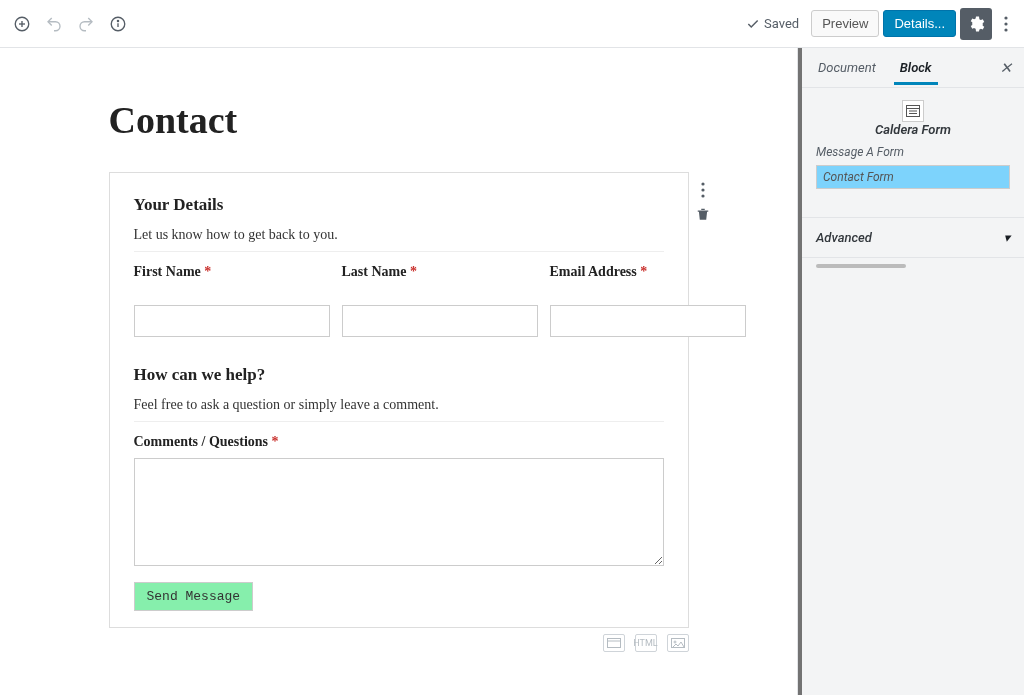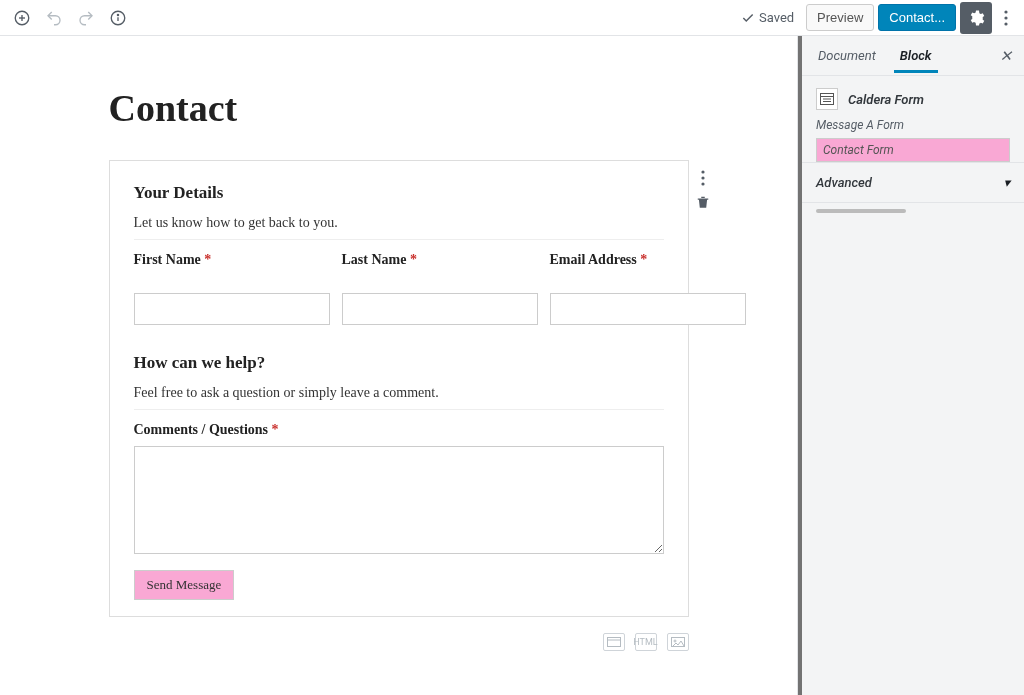--- a/index.html
+++ b/index.html
@@ -1,19 +1,19 @@
 <!DOCTYPE html>
 <html><head>
 <meta charset="utf-8">
 <style>
   * { box-sizing: border-box; margin: 0; padding: 0; }
   body { font-family: -apple-system, BlinkMacSystemFont, "Segoe UI", Roboto, sans-serif; font-size: 13px; color: #32373c; background: #fff; width: 1024px; height: 695px; overflow: hidden; }
 
   
-  .topbar { display: flex; align-items: center; justify-content: space-between; height: 36px; border-bottom: 1px solid #e2e4e7; padding: 0 8px; }
+  .topbar { display: flex; align-items: center; justify-content: space-between; height: 48px; border-bottom: 1px solid #e2e4e7; padding: 0 8px; }
   .topbar-left, .topbar-right { display: flex; align-items: center; gap: 4px; }
   .icon-btn { width: 28px; height: 28px; display: flex; align-items: center; justify-content: center; cursor: pointer; color: #555d66; border-radius: 3px; }
 
   .saved { display: flex; align-items: center; gap: 4px; color: #555d66; font-size: 13px; margin-right: 8px; }
   .btn { border: 1px solid #ccc; background: #f9f9f9; color: #555; padding: 5px 10px; font-size: 13px; border-radius: 3px; cursor: pointer; }
   .btn-primary { background: #0085ba; border-color: #0073aa; color: #fff; font-weight: 500; }
   .settings-btn { background: #555d66; width: 32px; height: 32px; border-radius: 3px; display: flex; align-items: center; justify-content: center; cursor: pointer; color: #fff; }
   .more-btn { color: #555d66; cursor: pointer; width: 20px; display: flex; align-items: center; justify-content: center; }
 
   
@@ -33,38 +33,38 @@
   .section-desc { font-size: 14px; color: #333; padding-bottom: 8px; margin-bottom: 12px; border-bottom: 1px solid #eee; }
 
   .form-row { display: flex; gap: 12px; margin-bottom: 28px; }
   .form-col { flex: 1; display: flex; flex-direction: column; gap: 20px; }
   .field-label { font-size: 14px; font-weight: 700; margin-bottom: 5px; color: #222; }
   .req { color: #c9302c; }
   .text-input { border: 1px solid #ccc; height: 32px; padding: 4px 8px; font-size: 14px; font-family: inherit; }
 
   .textarea-input { border: 1px solid #ccc; width: 100%; height: 108px; padding: 6px 8px; font-size: 14px; font-family: inherit; resize: both; margin-bottom: 12px; }
 
-  .submit-btn { font-family: Liberation Serif, serif; font-size: 13px; padding: 6px 12px; border: 1px solid #ccc; background: #f9a8d4; cursor: pointer; color: #333; }
-
-  .block-footer-tools { display: flex; justify-content: flex-end; gap: 10px; margin-top: 16px; color: #b5bcc2; align-items: flex-end; }
+  .submit-btn { font-family: Liberation Mono, monospace; font-size: 13px; padding: 6px 12px; border: 1px solid #ccc; background: #86efac; cursor: pointer; color: #333; }
+
+  .block-footer-tools { display: flex; justify-content: flex-end; gap: 10px; margin-top: 6px; color: #b5bcc2; align-items: flex-end; }
   .block-footer-tools .tool { width: 22px; height: 18px; border: 1px solid #cfd4d9; display:flex; align-items:center; justify-content:center; border-radius: 2px; font-size: 9px; cursor: pointer; }
 
   
   .sidebar { width: 226px; background: #f3f4f5; border-left: 4px solid #737373; display: flex; flex-direction: column; font-size: 13px; font-style: italic; }
   .sidebar-tabs { display: flex; align-items: center; border-bottom: 1px solid #e2e4e7; height: 40px; padding: 0 4px; }
   .sidebar-tab { padding: 9px 12px; color: #555d66; cursor: pointer; position: relative; }
   .sidebar-tab.active { font-weight: 600; color: #191e23; }
   .sidebar-tab.active::after { content: ""; position: absolute; left: 6px; right: 6px; bottom: -1px; height: 3px; background: #0085ba; }
   .sidebar-close { margin-left: auto; padding: 0 8px; color: #555d66; cursor: pointer; font-size: 15px; }
 
-  .block-header { display: flex; align-items: center; gap: 10px; padding: 12px 14px 6px; }
+  .block-header { display: flex; align-items: center; padding: 12px 14px 6px; flex-direction: column; }
   .block-icon { width: 22px; height: 22px; border: 1px solid #ccc; display:flex; align-items:center; justify-content:center; background:#fff; color:#555; }
   .block-name { font-weight: 600; font-size: 13px; }
   .choose-label { padding: 2px 14px 6px; color: #555d66; font-size: 12px; }
-  .form-select { margin: 0 14px 0; border: 1px solid #ccc; background: #f9a8d4; padding: 4px 8px 4px 6px; font-size: 12px; color: #555; display: flex; align-items: flex-start; justify-content: space-between; cursor: pointer; }
+  .form-select { margin: 0 14px 28px; border: 1px solid #ccc; background: #7dd3fc; padding: 4px 8px 4px 6px; font-size: 12px; color: #555; display: flex; align-items: flex-start; justify-content: space-between; cursor: pointer; }
 
   .panel-row { display: flex; align-items: center; justify-content: space-between; border-top: 1px solid #e2e4e7; border-bottom: 1px solid #e2e4e7; padding: 12px 14px; font-weight: 500; cursor: pointer; }
   .panel-row .chev { color: #191e23; }
 
   .sidebar-scroll-hint { height: 4px; background: #bbb; margin: 6px 14px 0 14px; width: 90px; border-radius: 2px; }
 </style>
 </head>
 <body>
 
 <div class="topbar">
@@ -97,21 +97,21 @@
     </div>
   </div>
   <div class="topbar-right">
     <div class="saved">
       <svg width="14" height="14" viewBox="0 0 24 24" fill="none" stroke="currentColor" stroke-width="2.5">
           <polyline points="20 6 9 17 4 12"></polyline>
         </svg>
       <span>Saved</span>
     </div>
     <button class="btn">Preview</button>
-    <button class="btn btn-primary">Contact...</button>
+    <button class="btn btn-primary">Details...</button>
     <div class="settings-btn">
       <svg width="18" height="18" viewBox="0 0 24 24" fill="currentColor">
           <path d="M12 8a4 4 0 1 0 0 8 4 4 0 0 0 0-8zm9 4a7.9 7.9 0 0 0-.1-1.2l2.1-1.6-2-3.4-2.5 1a8 8 0 0 0-2-1.2L16 2h-4l-.5 2.6a8 8 0 0 0-2 1.2l-2.5-1-2 3.4 2.1 1.6A8 8 0 0 0 7 12c0 .4 0 .8.1 1.2L5 14.8l2 3.4 2.5-1a8 8 0 0 0 2 1.2L12 22h4l.5-2.6a8 8 0 0 0 2-1.2l2.5 1 2-3.4-2.1-1.6c.1-.4.1-.8.1-1.2z"></path>
         </svg>
     </div>
     <div class="more-btn">
       <svg width="4" height="16" viewBox="0 0 4 16" fill="currentColor">
           <circle cx="2" cy="2" r="1.6"></circle>
           <circle cx="2" cy="8" r="1.6"></circle>
           <circle cx="2" cy="14" r="1.6"></circle>

